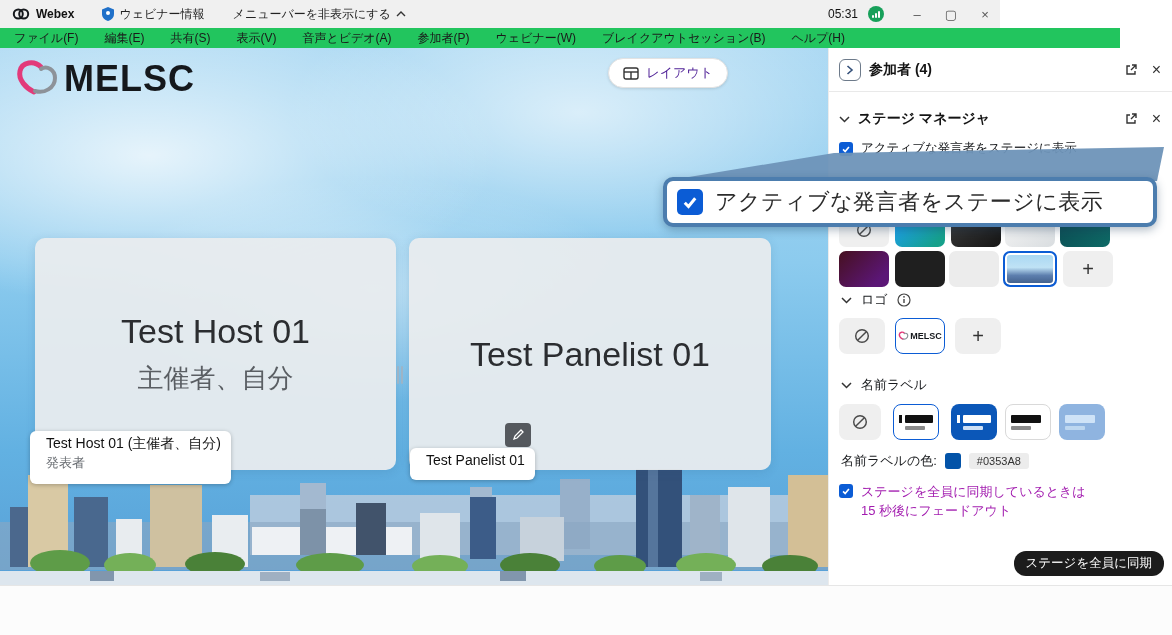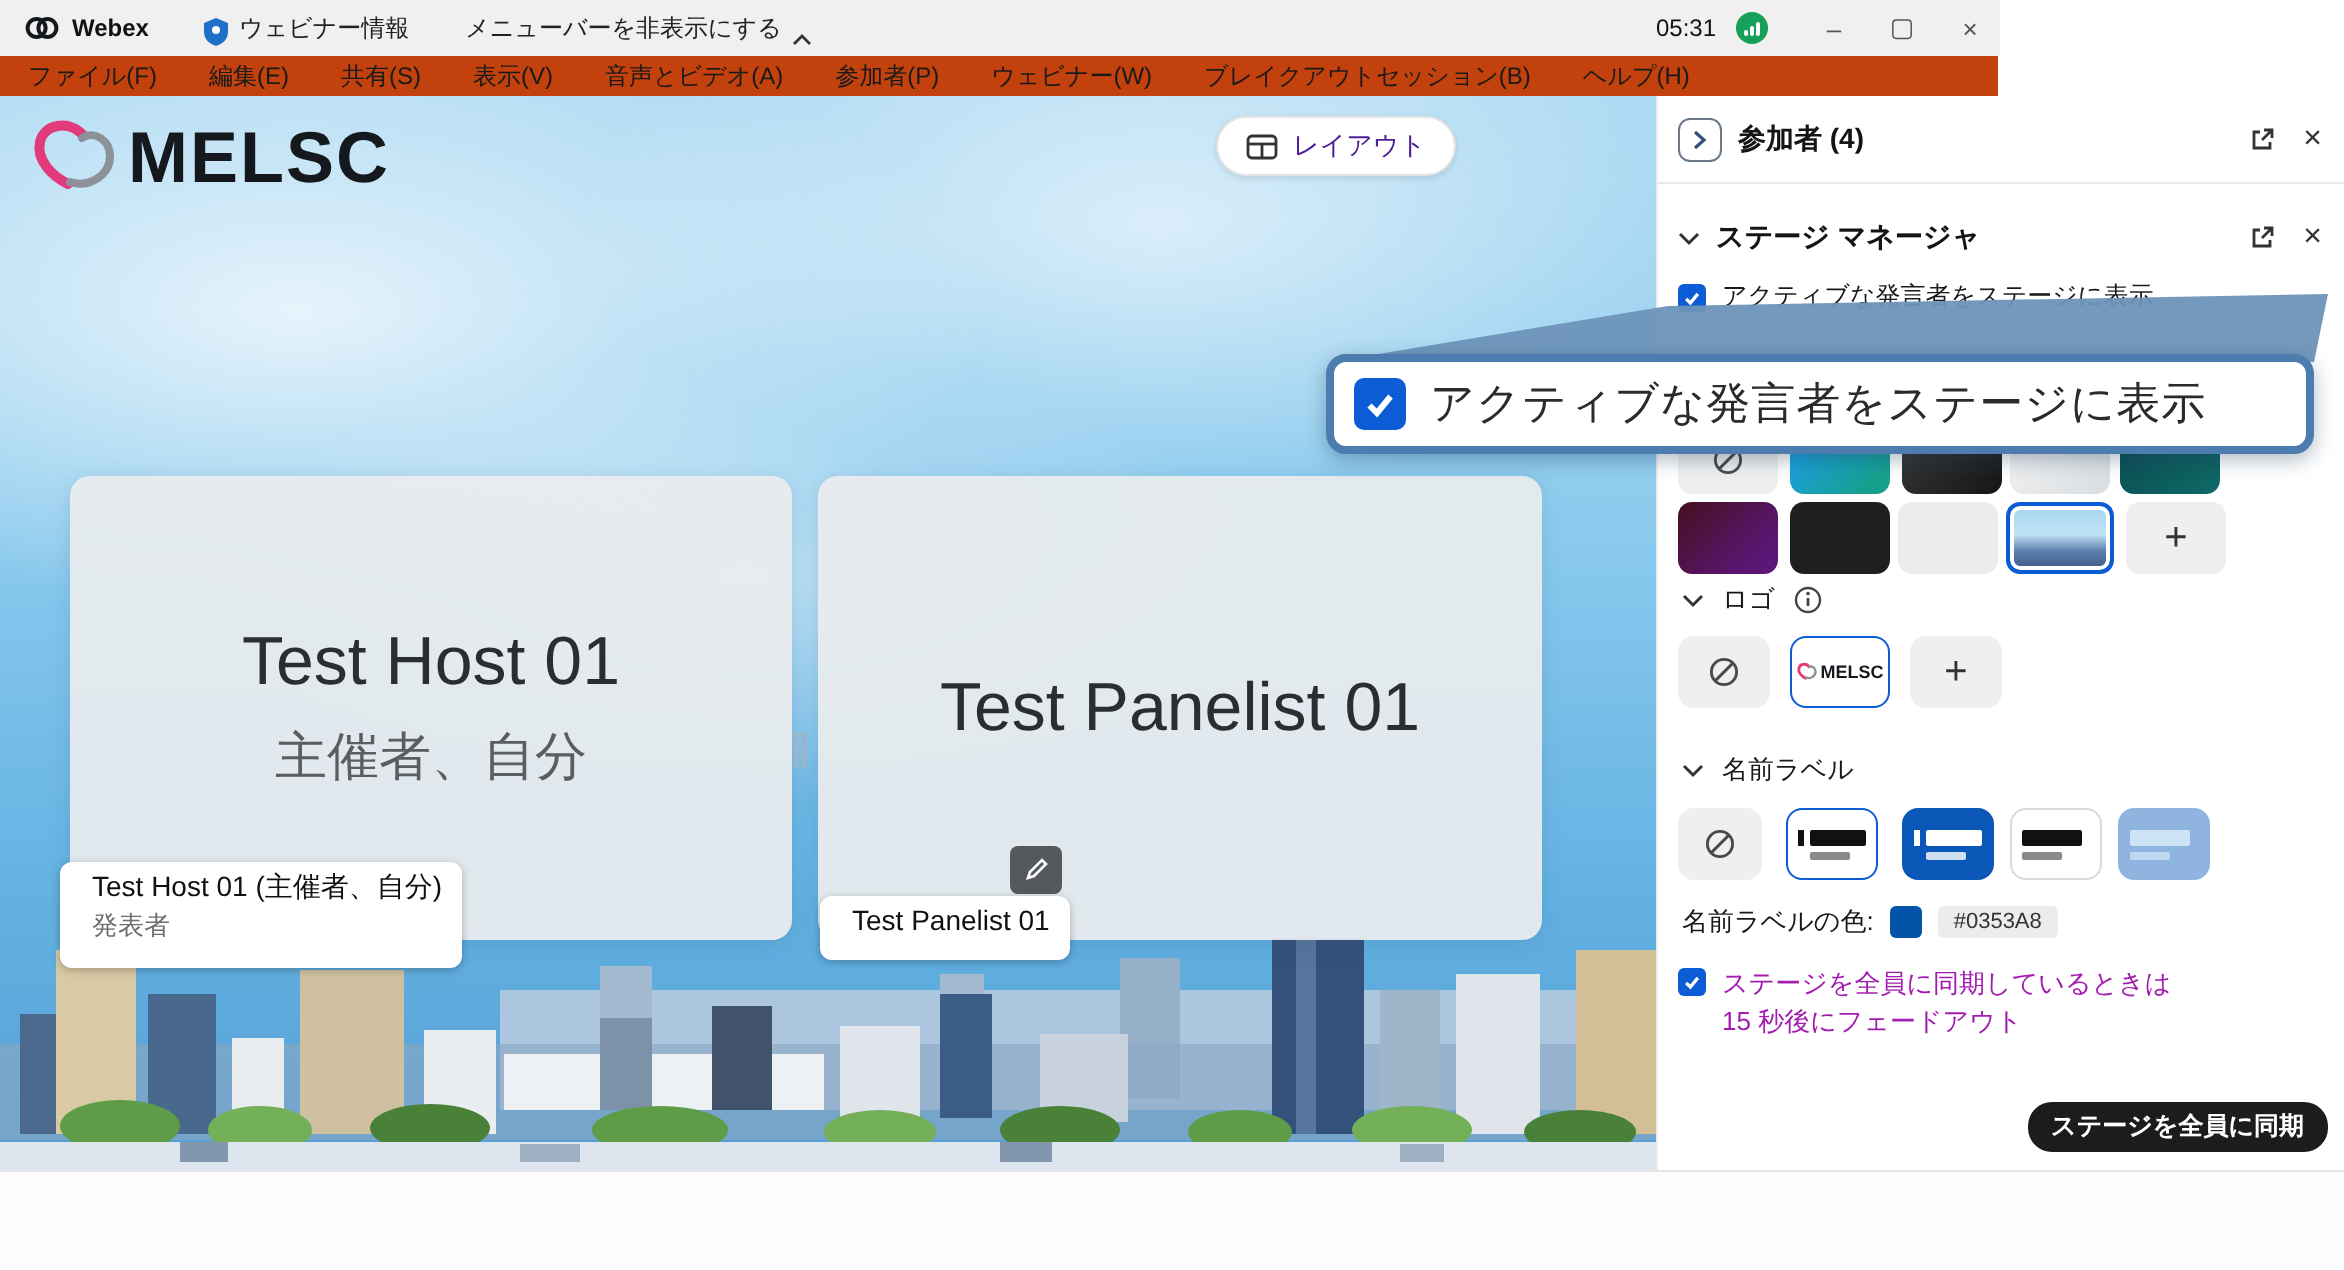--- a/index.html
+++ b/index.html
@@ -6,29 +6,29 @@
   html,body { width:1172px; height:635px; overflow:hidden; }
   body { font-family:"Liberation Sans","DejaVu Sans",sans-serif; color:#1a1a1a; }
   #app { position:relative; width:1172px; height:635px; background:#fff; overflow:hidden; }
 
   
   .titlebar { position:absolute; left:0; top:0; width:1000px; height:28px; background:#f0f0f0;
               display:flex; align-items:center; font-size:12px; }
   .tb-group { display:flex; align-items:center; gap:6px; }
   .webex-logo { margin-left:12px; }
   .tb-label { font-weight:700; color:#111; }
-  .tb-item { display:flex; align-items:flex-end; gap:5px; margin-left:28px; color:#222; }
+  .tb-item { display:flex; align-items:center; gap:5px; margin-left:28px; color:#222; }
   .tb-right { position:absolute; right:0; top:0; height:28px; display:flex; align-items:center; gap:4px; }
   .tb-time { font-size:12px; color:#111; margin-right:6px; }
   .net-dot { width:16px; height:16px; border-radius:50%; background:#17a05a; display:flex; align-items:flex-end; justify-content:center; gap:1px; padding-bottom:4px; margin-right:14px; }
   .net-dot i { display:block; width:2px; background:#fff; border-radius:1px; }
   .win-btn { width:30px; height:28px; display:flex; align-items:center; justify-content:center; color:#555; font-size:13px; }
 
   
-  .menubar { position:absolute; left:0; top:28px; width:999px; height:20px; background:#c2410c;
+  .menubar { position:absolute; left:0; top:28px; width:1120px; height:20px; background:#22c55e;
              display:flex; align-items:center; gap:26px; padding-left:14px; font-size:12px; color:#1a1a1a; }
   .menu-item { cursor:default; white-space:nowrap; }
 
   
   .stage { position:absolute; left:0; top:48px; width:828px; height:537px; overflow:hidden;
            background:
              radial-gradient(60% 40% at 18% 20%, rgba(255,255,255,.75), rgba(255,255,255,0) 70%),
              radial-gradient(50% 35% at 70% 12%, rgba(255,255,255,.6), rgba(255,255,255,0) 70%),
              radial-gradient(45% 30% at 45% 45%, rgba(255,255,255,.45), rgba(255,255,255,0) 70%),
              linear-gradient(180deg,#acd9f3 0%, #8ccbee 40%, #62b1e2 75%, #579fd6 100%); }
@@ -108,21 +108,21 @@
   .nl-style { width:46px; }
   .nls-inner { width:34px; display:flex; flex-direction:column; gap:3px; }
   .nls-row { display:flex; gap:3px; align-items:stretch; }
 
   .color-row { position:absolute; left:12px; top:404px; display:flex; align-items:center; gap:8px; font-size:13px; color:#17191c; }
   .color-swatch { width:16px; height:16px; border-radius:3px; background:#0353A8; cursor:pointer; }
   .color-chip { background:#ececec; border-radius:3px; padding:2px 8px; font-size:11px; color:#333; }
 
   .sync-row { position:absolute; left:10px; top:434px; display:flex; gap:8px; font-size:13px; color:#a21caf; line-height:19px; }
   .sync-btn { position:absolute; right:8px; top:503px; height:25px; padding:0 12px; background:#1c1c1c; color:#fff;
-              font-size:12.5px; border-radius:12px; display:flex; align-items:center; cursor:pointer;font-weight:bold; }
+              font-size:12.5px; border-radius:12px; display:flex; align-items:center; cursor:pointer; }
 
   
   .beam { position:absolute; left:660px; top:145px; width:505px; height:40px; pointer-events:none; }
   .callout { position:absolute; left:663px; top:177px; width:494px; height:50px; background:#fff;
              border:4px solid #4C7DAE; border-radius:10px; box-shadow:0 3px 10px rgba(30,60,90,.35);
              display:flex; align-items:center; gap:12px; padding:0 10px; }
   .cb-lg { width:26px; height:26px; border-radius:5px; }
   .callout-text { font-size:22px; color:#2b2b2b; letter-spacing:.5px; white-space:nowrap; }
 
   

